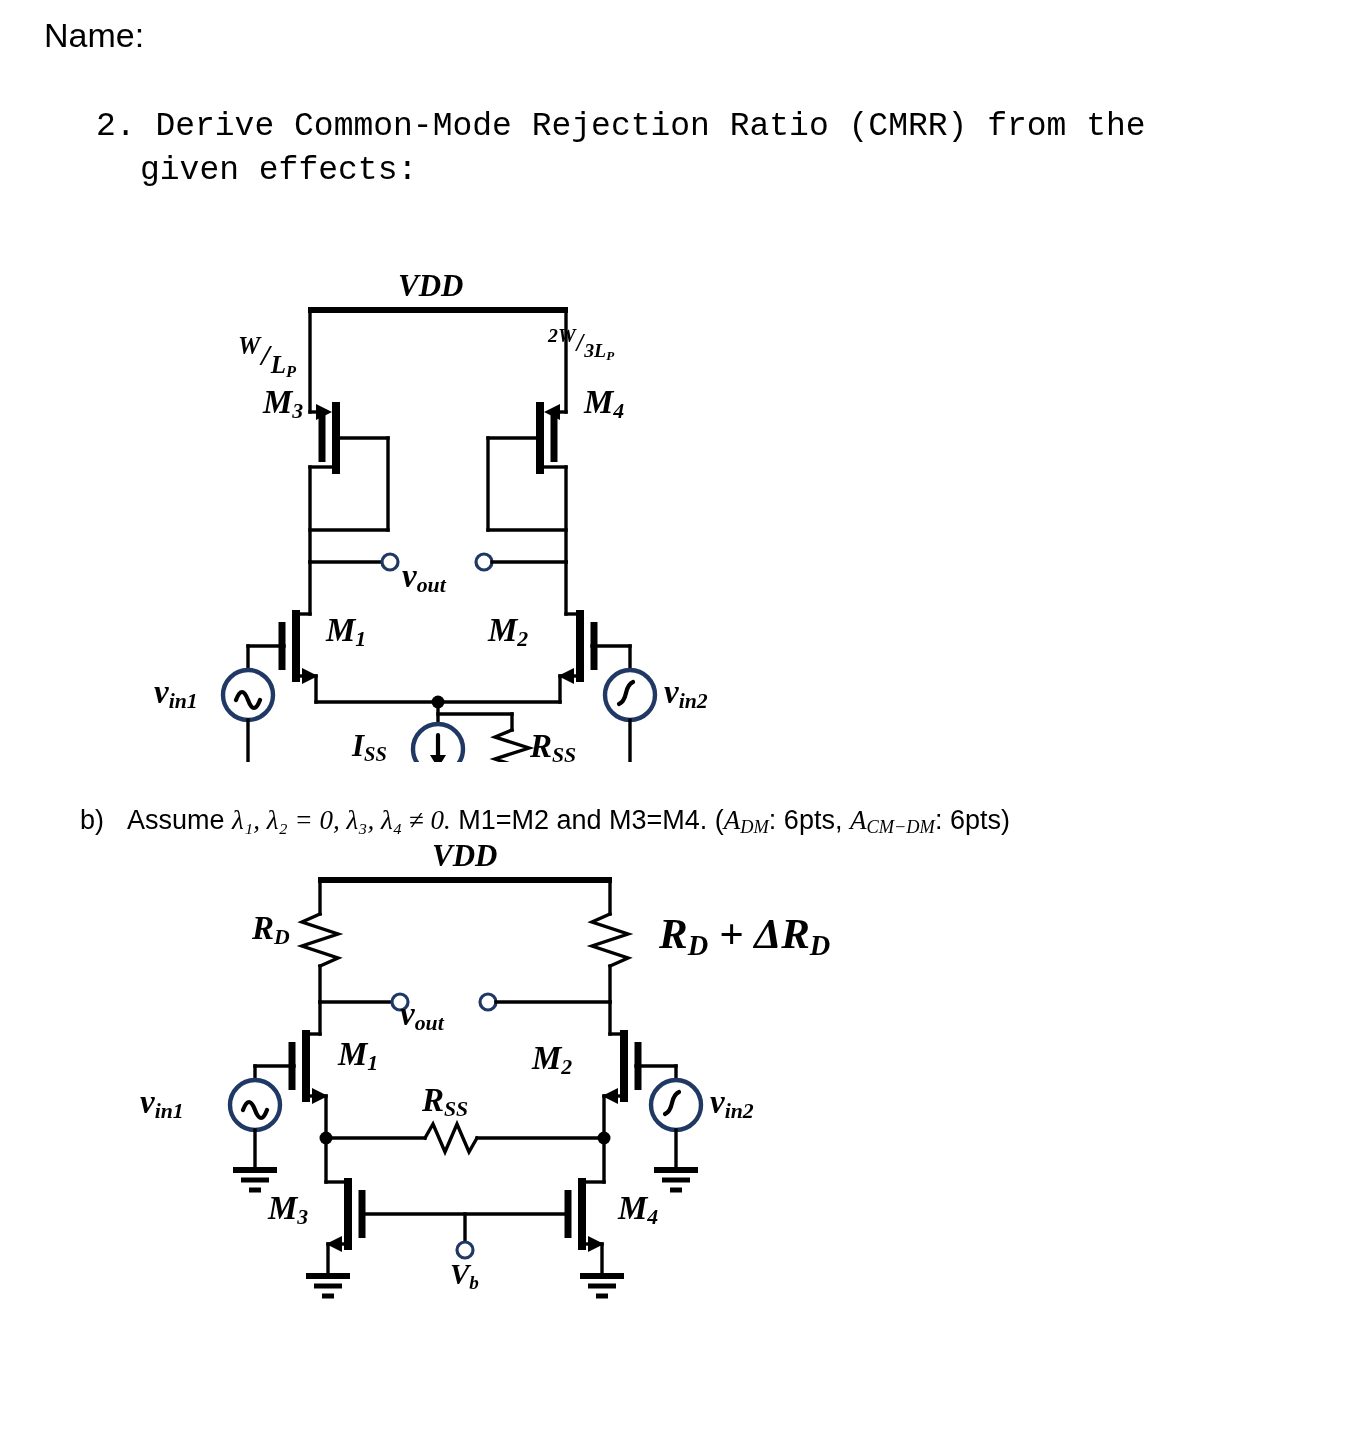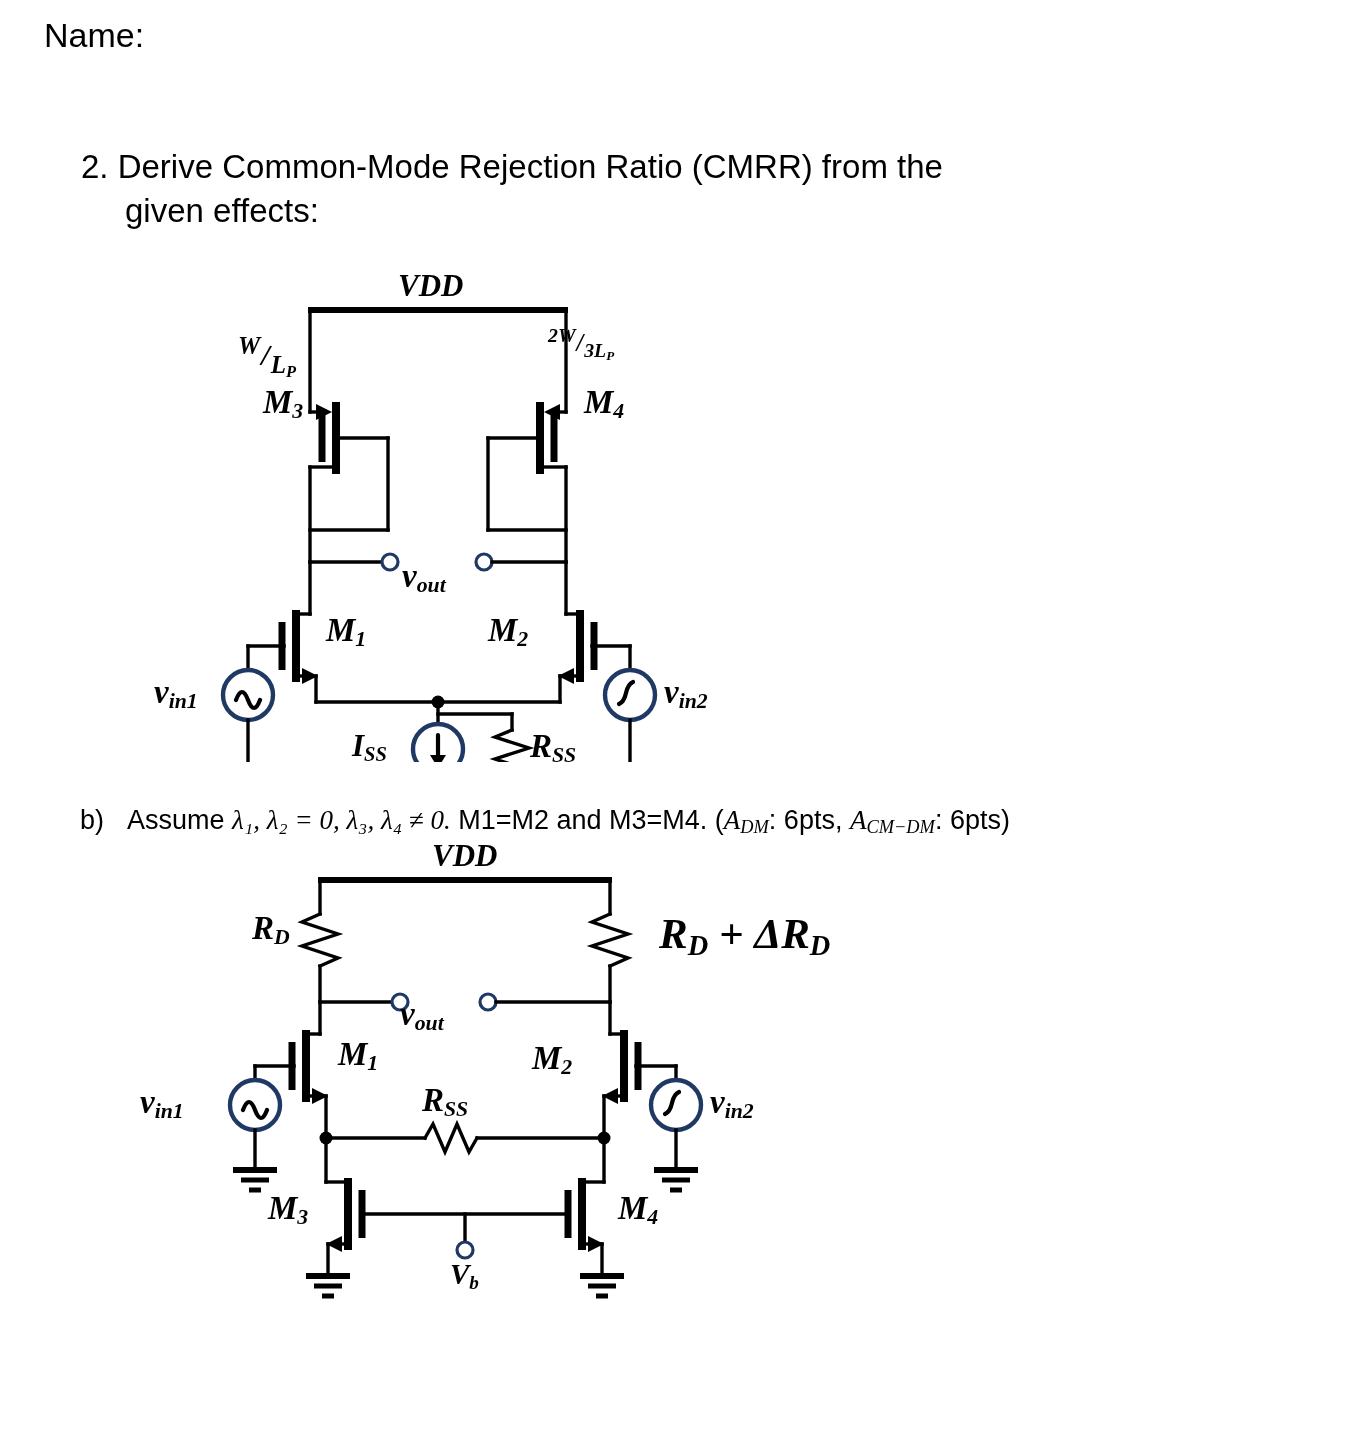--- a/index.html
+++ b/index.html
@@ -21,27 +21,26 @@
     position: absolute;
     left: 44px;
     top: 16px;
     font-size: 34px;
     font-family: "Liberation Sans", sans-serif;
     letter-spacing: 0px;
   }
 
   .q-num {
     position: absolute;
-    left: 81px;
+    left: 96px;
     top: 105px;
     width: 1120px;
     font-size: 33px;
     line-height: 1.32;
-    font-family: Liberation Sans, sans-serif;
-    margin-top: 40px;
+    font-family: Liberation Mono, monospace;
   }
   .q-num .hang { display: block; text-indent: 0; padding-left: 44px; }
   .q-num .first { display: block; text-indent: -44px; padding-left: 44px; }
 
   .sub-a {
     position: absolute;
     left: 95px;
     top: 208px;
     font-size: 27px;
     font-family: "Liberation Sans", sans-serif;

